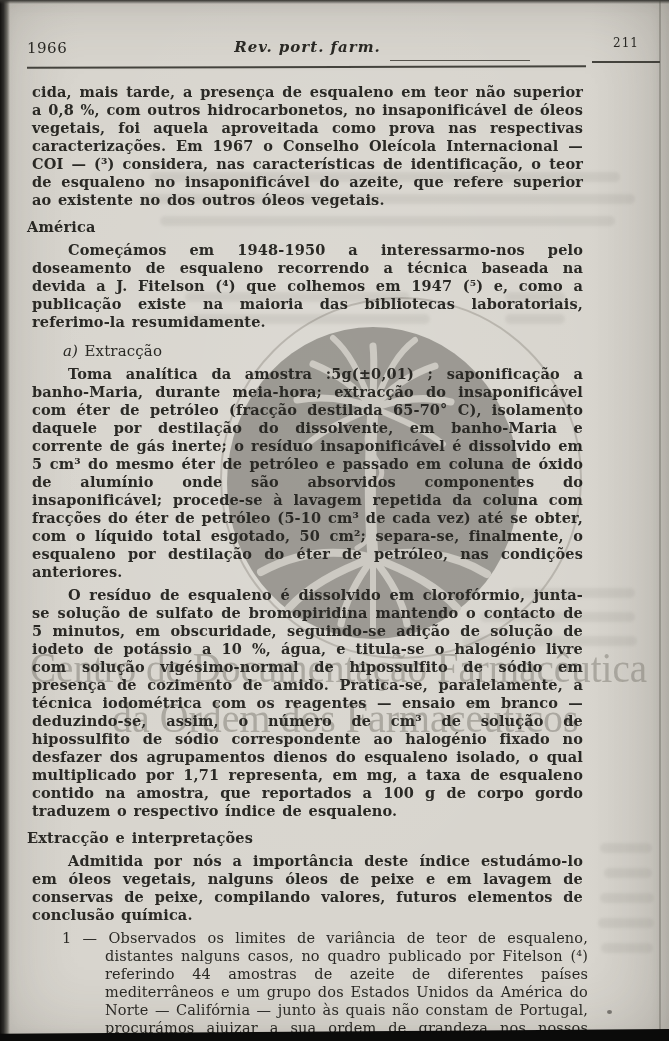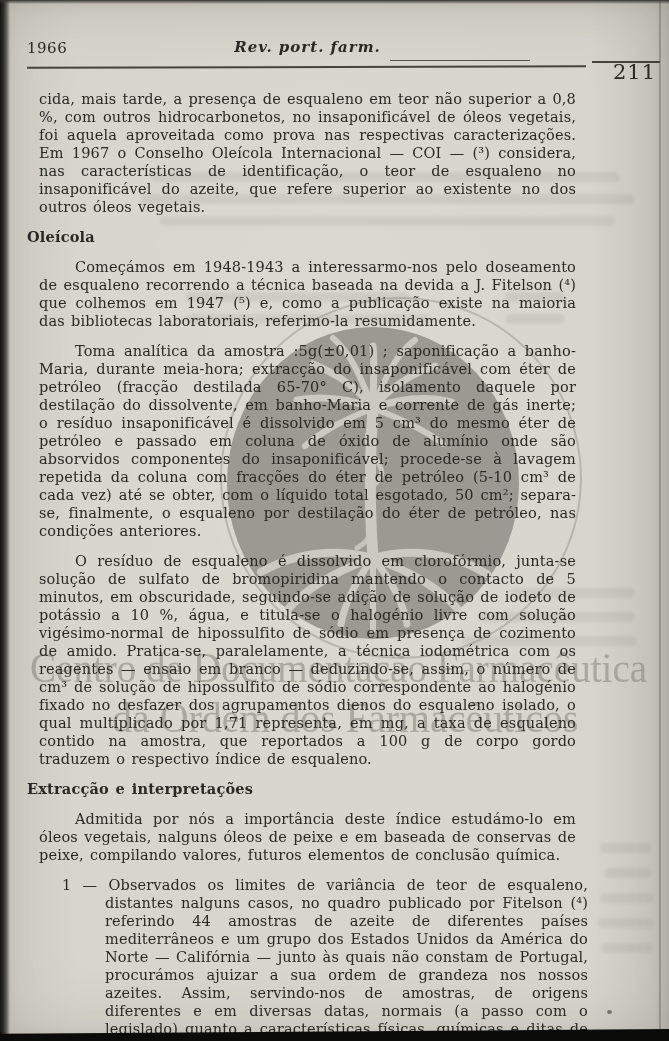--- a/index.html
+++ b/index.html
@@ -20,30 +20,30 @@
   .edge-top{position:absolute;left:0;top:0;width:669px;height:4px;
     background:linear-gradient(180deg,#34332f 0%,rgba(52,51,47,0) 100%);}
   .edge-bottom{position:absolute;left:-6px;bottom:-4px;width:690px;height:16px;background:#0b0b0a;
     transform:rotate(-0.4deg);transform-origin:100% 100%;}
   .edge-right-line{position:absolute;right:8px;top:0;width:2px;height:1041px;background:rgba(70,68,60,0.30);}
 
   
   .header{position:absolute;left:27px;top:36px;width:561px;height:22px;font-size:15px;}
   .hdr-year{position:absolute;left:0;top:3px;letter-spacing:0.5px;}
   .hdr-title{position:absolute;left:0;right:0;text-align:center;top:2px;font-style:italic;letter-spacing:1px;font-weight:bold;}
-  .hdr-page{position:absolute;left:586px;top:0px;font-size:21px;letter-spacing:1px;margin-top:24px;}
+  .hdr-page{position:absolute;left:586px;top:0px;font-size:12px;letter-spacing:1px;}
   .rule-a{position:absolute;left:27px;top:66px;width:559px;height:2px;background:#45443e;transform:rotate(-0.15deg);}
   .rule-b{position:absolute;left:390px;top:60px;width:140px;height:1px;background:#55534c;}
   .rule-c{position:absolute;left:592px;top:61px;width:68px;height:2px;background:#45443e;}
 
   
   .col{position:absolute;left:27px;top:78px;width:561px;
     font-size:14.5px;line-height:18px;text-align:justify;
     letter-spacing:0.15px;word-spacing:1.4px;}
-  .para{margin:12px;text-indent:36px;}
+  .para{margin:5px;text-indent:36px;font-weight:bold;}
   .para.noindent{text-indent:0;}
   .h-bold{font-weight:bold;font-size:14.5px;margin:9px 0 4px 0;letter-spacing:0.2px;}
   .h-sub{margin:11px 0 5px 0;padding-left:36px;font-size:15px;}
   .h-sub .lbl{font-style:italic;}
   .mt{margin-top:5px;}
   .list-item{margin:0;padding-left:78px;text-indent:-43px;}
 
   
   .stamp{position:absolute;left:0;top:0;width:571px;height:1041px;pointer-events:none;
     color:#a3a098;font-family:"Liberation Serif","DejaVu Serif",serif;}
@@ -118,29 +118,33 @@
     <span class="hdr-title">Rev. port. farm.</span>
     <span class="hdr-page">211</span>
   </div>
   <div class="rule-a"></div>
   <div class="rule-b"></div>
   <div class="rule-c"></div>
 
   <div class="col">
     <p class="para noindent">cida, mais tarde, a presença de esqualeno em teor não superior a 0,8 %, com outros hidrocarbonetos, no insaponificável de óleos vegetais, foi aquela aproveitada como prova nas respectivas caracterizações. Em 1967 o Conselho Oleícola Internacional — COI — (³) considera, nas características de identificação, o teor de esqualeno no insaponificável do azeite, que refere superior ao existente no dos outros óleos vegetais.</p>
 
-    <div class="h-bold">Oleícola</div>
-    <p class="para">Começámos em 1948-1943 a interessarmo-nos pelo doseamento de esqualeno recorrendo a técnica baseada na devida a J. Fitelson (⁴) que colhemos em 1947 (⁵) e, como a publicação existe na maioria das bibliotecas laboratoriais, referimo-la resumidamente.</p>
+    <div class="h-bold">América</div>
+    <p class="para">Começámos em 1948-1950 a interessarmo-nos pelo doseamento de esqualeno recorrendo a técnica baseada na devida a J. Fitelson (⁴) que colhemos em 1947 (⁵) e, como a publicação existe na maioria das bibliotecas laboratoriais, referimo-la resumidamente.</p>
 
+    <div class="h-sub">
+      <span class="lbl">a)</span>
+      <span>Extracção</span>
+    </div>
     <p class="para mt">Toma analítica da amostra :5g(±0,01) ; saponificação a banho-Maria, durante meia-hora; extracção do insaponificável com éter de petróleo (fracção destilada 65-70° C), isolamento daquele por destilação do dissolvente, em banho-Maria e corrente de gás inerte; o resíduo insaponificável é dissolvido em 5 cm³ do mesmo éter de petróleo e passado em coluna de óxido de alumínio onde são absorvidos componentes do insaponificável; procede-se à lavagem repetida da coluna com fracções do éter de petróleo (5-10 cm³ de cada vez) até se obter, com o líquido total esgotado, 50 cm²; separa-se, finalmente, o esqualeno por destilação do éter de petróleo, nas condições anteriores.</p>
 
     <p class="para mt">O resíduo de esqualeno é dissolvido em clorofórmio, junta-se solução de sulfato de bromopiridina mantendo o contacto de 5 minutos, em obscuridade, seguindo-se adição de solução de iodeto de potássio a 10 %, água, e titula-se o halogénio livre com solução vigésimo-normal de hipossulfito de sódio em presença de cozimento de amido. Pratica-se, paralelamente, a técnica iodométrica com os reagentes — ensaio em branco — deduzindo-se, assim, o número de cm³ de solução de hipossulfito de sódio correspondente ao halogénio fixado no desfazer dos agrupamentos dienos do esqualeno isolado, o qual multiplicado por 1,71 representa, em mg, a taxa de esqualeno contido na amostra, que reportados a 100 g de corpo gordo traduzem o respectivo índice de esqualeno.</p>
 
     <div class="h-bold">Extracção e interpretações</div>
-    <p class="para">Admitida por nós a importância deste índice estudámo-lo em óleos vegetais, nalguns óleos de peixe e em baseada de conservas de peixe, compilando valores, futuros elementos de conclusão química.</p>
+    <p class="para">Admitida por nós a importância deste índice estudámo-lo em óleos vegetais, nalguns óleos de peixe e em lavagem de conservas de peixe, compilando valores, futuros elementos de conclusão química.</p>
 
     <div class="list-item">
       <span>1 —</span>
       <span>Observados os limites de variância de teor de esqualeno, distantes nalguns casos, no quadro publicado por Fitelson (⁴) referindo 44 amostras de azeite de diferentes países mediterrâneos e um grupo dos Estados Unidos da América do Norte — Califórnia — junto às quais não constam de Portugal, procurámos ajuizar a sua ordem de grandeza nos nossos azeites. Assim, servindo-nos de amostras, de origens diferentes e em diversas datas, normais (a passo com o legislado) quanto a características físicas, químicas e ditas de qualidade — caracteres organolépticos, extinção específica no ultravioleta e acidez — (⁶), e de muito poucas de azeites recuperados, como desperdícios consequentes da indústria de conservas de peixe, beneficiados e refinados, determinámos os valores que constam do Qua-</span>
     </div>
   </div>
 
   <div class="speck"></div>
   <div class="vignette"></div>
   <div class="edge-left"></div>

